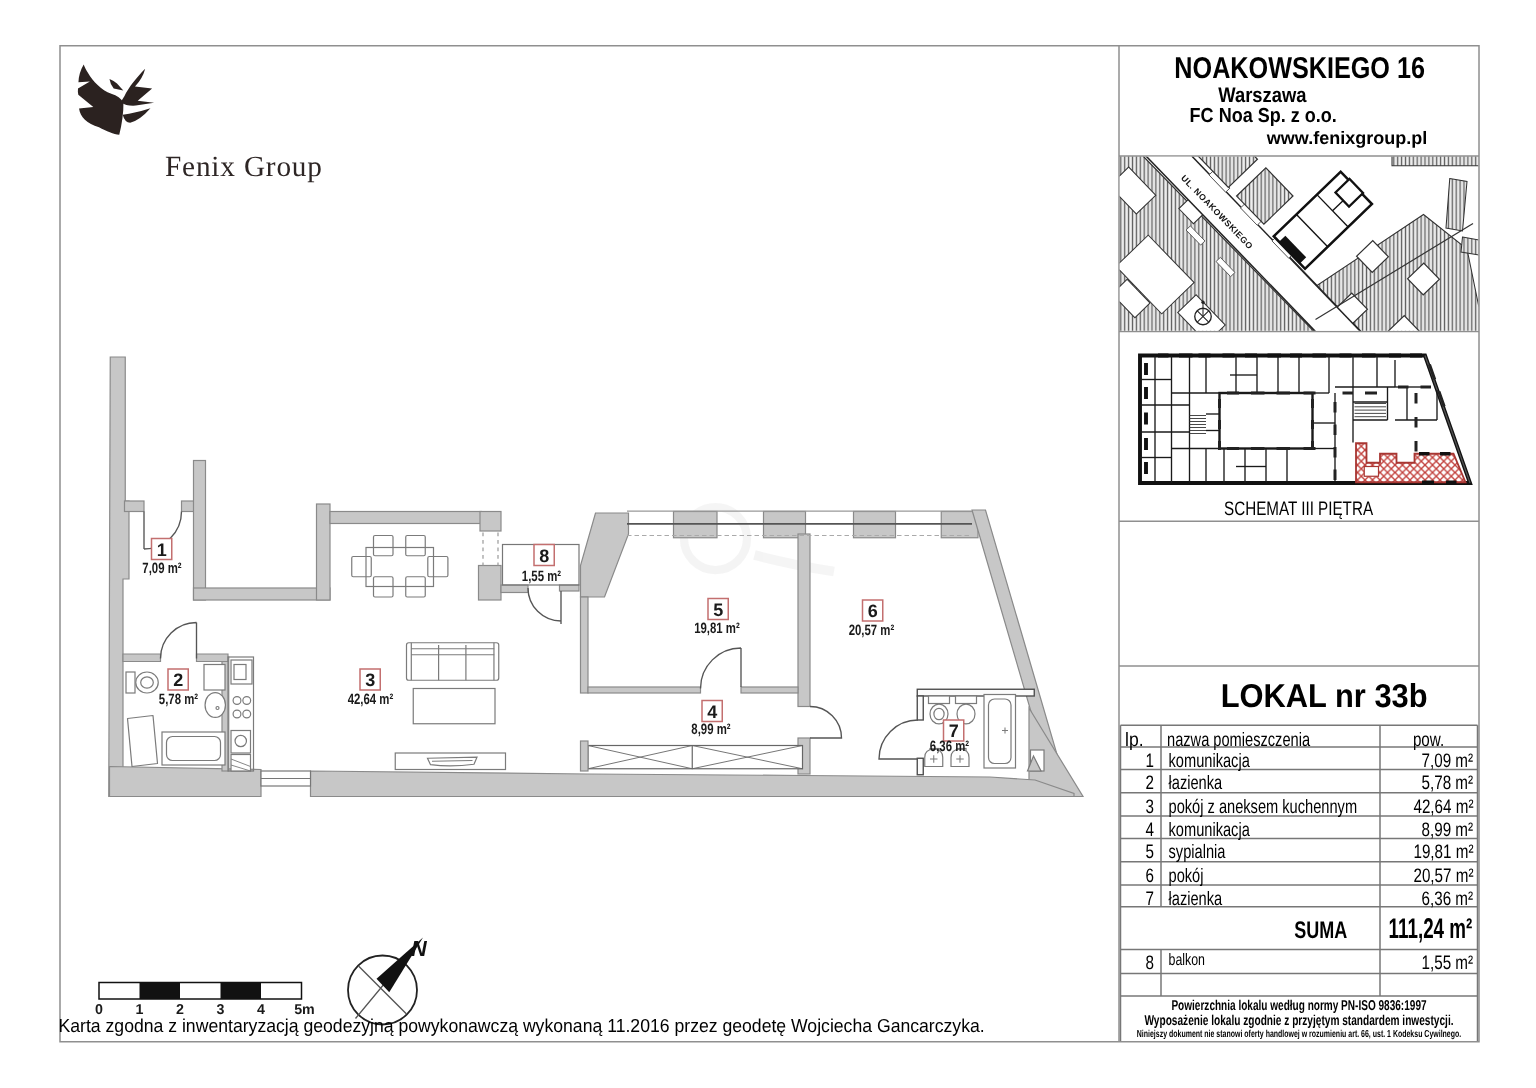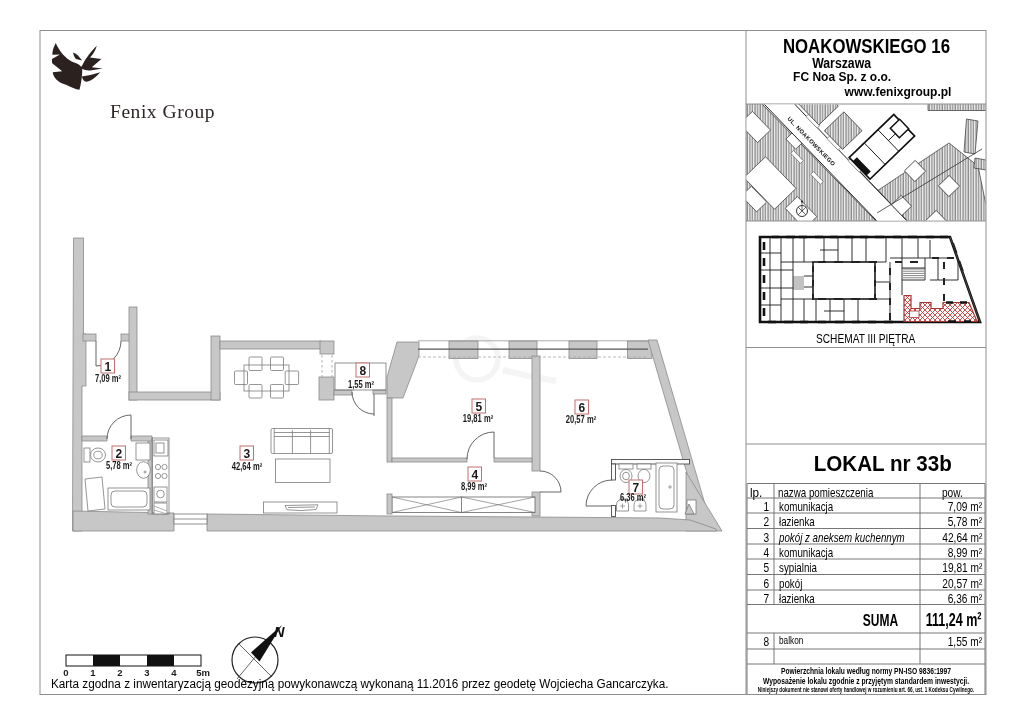--- a/index.html
+++ b/index.html
@@ -417,21 +417,21 @@
 
 <div class="abs" style="left:700px;top:498.5px;width:69px;font-size:13px;text-align:right;"><span class="sqR" style="transform:scaleX(0.78)">1</span></div>
 <div class="abs" style="left:779px;top:498.5px;font-size:13px;"><span class="sqL" style="transform:scaleX(0.75)">komunikacja</span></div>
 <div class="abs" style="left:830px;top:498.5px;width:152px;font-size:13px;text-align:right;"><span class="sqR" style="transform:scaleX(0.78)">7,09 m²</span></div>
 
 <div class="abs" style="left:700px;top:514px;width:69px;font-size:13px;text-align:right;"><span class="sqR" style="transform:scaleX(0.78)">2</span></div>
 <div class="abs" style="left:779px;top:514px;font-size:13px;"><span class="sqL" style="transform:scaleX(0.75)">łazienka</span></div>
 <div class="abs" style="left:830px;top:514px;width:152px;font-size:13px;text-align:right;"><span class="sqR" style="transform:scaleX(0.78)">5,78 m²</span></div>
 
 <div class="abs" style="left:700px;top:529.5px;width:69px;font-size:13px;text-align:right;"><span class="sqR" style="transform:scaleX(0.78)">3</span></div>
-<div class="abs" style="left:779px;top:529.5px;font-size:13px;font-style:italic;"><span class="sqL" style="transform:scaleX(0.75)">pokój z aneksem kuchennym</span></div>
+<div class="abs" style="left:779px;top:529.5px;font-size:13px;"><span class="sqL" style="transform:scaleX(0.75)">pokój z aneksem kuchennym</span></div>
 <div class="abs" style="left:830px;top:529.5px;width:152px;font-size:13px;text-align:right;"><span class="sqR" style="transform:scaleX(0.78)">42,64 m²</span></div>
 
 <div class="abs" style="left:700px;top:545px;width:69px;font-size:13px;text-align:right;"><span class="sqR" style="transform:scaleX(0.78)">4</span></div>
 <div class="abs" style="left:779px;top:545px;font-size:13px;"><span class="sqL" style="transform:scaleX(0.75)">komunikacja</span></div>
 <div class="abs" style="left:830px;top:545px;width:152px;font-size:13px;text-align:right;"><span class="sqR" style="transform:scaleX(0.78)">8,99 m²</span></div>
 
 <div class="abs" style="left:700px;top:560px;width:69px;font-size:13px;text-align:right;"><span class="sqR" style="transform:scaleX(0.78)">5</span></div>
 <div class="abs" style="left:779px;top:560px;font-size:13px;"><span class="sqL" style="transform:scaleX(0.75)">sypialnia</span></div>
 <div class="abs" style="left:830px;top:560px;width:152px;font-size:13px;text-align:right;"><span class="sqR" style="transform:scaleX(0.78)">19,81 m²</span></div>
 
@@ -447,15 +447,15 @@
 <div class="abs" style="left:830px;top:608.5px;width:152px;font-size:19px;font-weight:bold;text-align:right;"><span class="sqR" style="transform:scaleX(0.66)">111,24 m²</span></div>
 
 <div class="abs" style="left:700px;top:634px;width:69px;font-size:13px;text-align:right;"><span class="sqR" style="transform:scaleX(0.78)">8</span></div>
 <div class="abs" style="left:779px;top:634px;font-size:11px;"><span class="sqL" style="transform:scaleX(0.75)">balkon</span></div>
 <div class="abs" style="left:830px;top:634px;width:152px;font-size:13px;text-align:right;"><span class="sqR" style="transform:scaleX(0.78)">1,55 m²</span></div>
 
 <div class="abs" style="left:866px;top:664.8px;font-size:9.5px;font-weight:bold;"><span style="display:inline-block;transform-origin:0 0;transform:scaleX(0.705) translateX(-50%);white-space:nowrap;">Powierzchnia lokalu według normy PN-ISO 9836:1997</span></div>
 <div class="abs" style="left:866px;top:675px;font-size:9.5px;font-weight:bold;"><span style="display:inline-block;transform-origin:0 0;transform:scaleX(0.71) translateX(-50%);white-space:nowrap;">Wyposażenie lokalu zgodnie z przyjętym standardem inwestycji.</span></div>
 <div class="abs" style="left:866px;top:685.5px;font-size:6.8px;font-weight:bold;"><span style="display:inline-block;transform-origin:0 0;transform:scaleX(0.685) translateX(-50%);white-space:nowrap;">Niniejszy dokument nie stanowi oferty handlowej w rozumieniu art. 66, ust. 1 Kodeksu Cywilnego.</span></div>
 
-<div class="abs" style="left:39px;top:677px;font-size:12.5px;margin-left:12px;"><span class="sqL" style="transform:scaleX(0.94)">Karta zgodna z inwentaryzacją geodezyjną powykonawczą wykonaną 11.2016 przez geodetę Wojciecha Gancarczyka.</span></div>
+<div class="abs" style="left:39px;top:677px;font-size:12.5px;"><span class="sqL" style="transform:scaleX(0.94)">Karta zgodna z inwentaryzacją geodezyjną powykonawczą wykonaną 11.2016 przez geodetę Wojciecha Gancarczyka.</span></div>
 
 <div class="abs" style="left:110px;top:53px;font-size:19.5px;letter-spacing:0.55px;font-family:'Liberation Serif',serif;color:#2e2625;margin-top:48px;">Fenix Group</div>
 
 </body></html>

